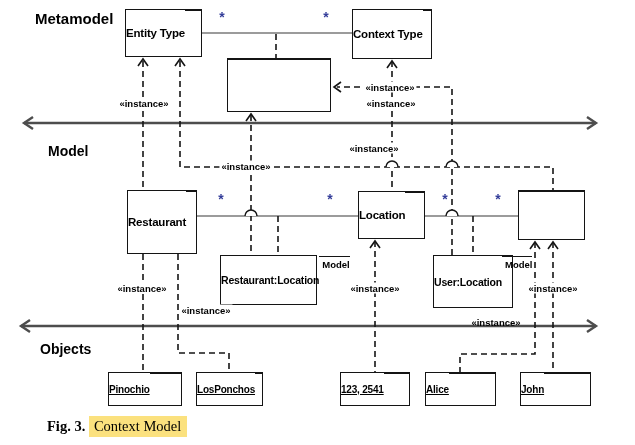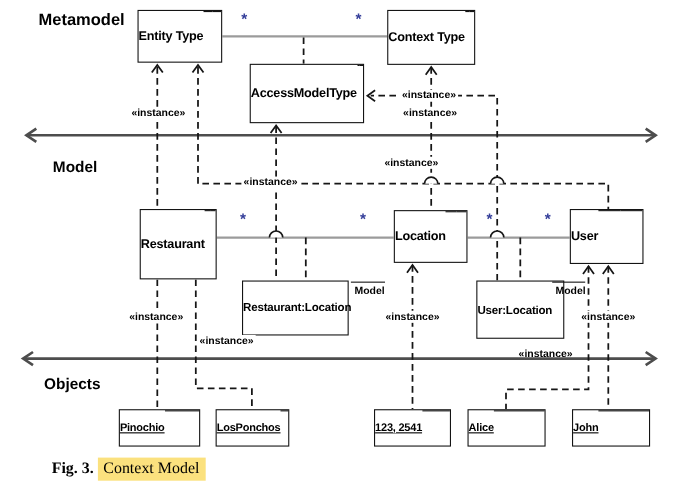--- a/index.html
+++ b/index.html
@@ -100,39 +100,37 @@
     <div class="r"></div>
   </div>
 
   <div class="box" style="left:352px;top:9px;width:80px;height:50px">
     <div class="t" style="flex:0 0 19px">Context Type</div>
     <div class="r"></div>
     <div class="r"></div>
   </div>
 
   <div class="box" style="left:227px;top:58px;width:104px;height:54px">
-    <div class="t" style="flex:0 0 21px">AccessModelType</div>
     <div class="r"></div>
     <div class="r"></div>
   </div>
 
   <div class="box" style="left:127px;top:190px;width:70px;height:64px">
     <div class="t" style="flex:0 0 19px">Restaurant</div>
     <div class="r"></div>
     <div class="r"></div>
   </div>
 
   <div class="box" style="left:358px;top:191px;width:67px;height:48px">
     <div class="t" style="flex:0 0 19px">Location</div>
     <div class="r"></div>
     <div class="r"></div>
   </div>
 
   <div class="box" style="left:518px;top:190px;width:67px;height:50px">
-    <div class="t" style="flex:0 0 18px">User</div>
     <div class="r"></div>
     <div class="r"></div>
   </div>
 
   <div class="box" style="left:220px;top:255px;width:97px;height:50px">
     <div class="t small" style="flex:0 0 18px">Restaurant:Location</div>
     <div class="r attr">Model</div>
     <div class="r"></div>
   </div>
 

